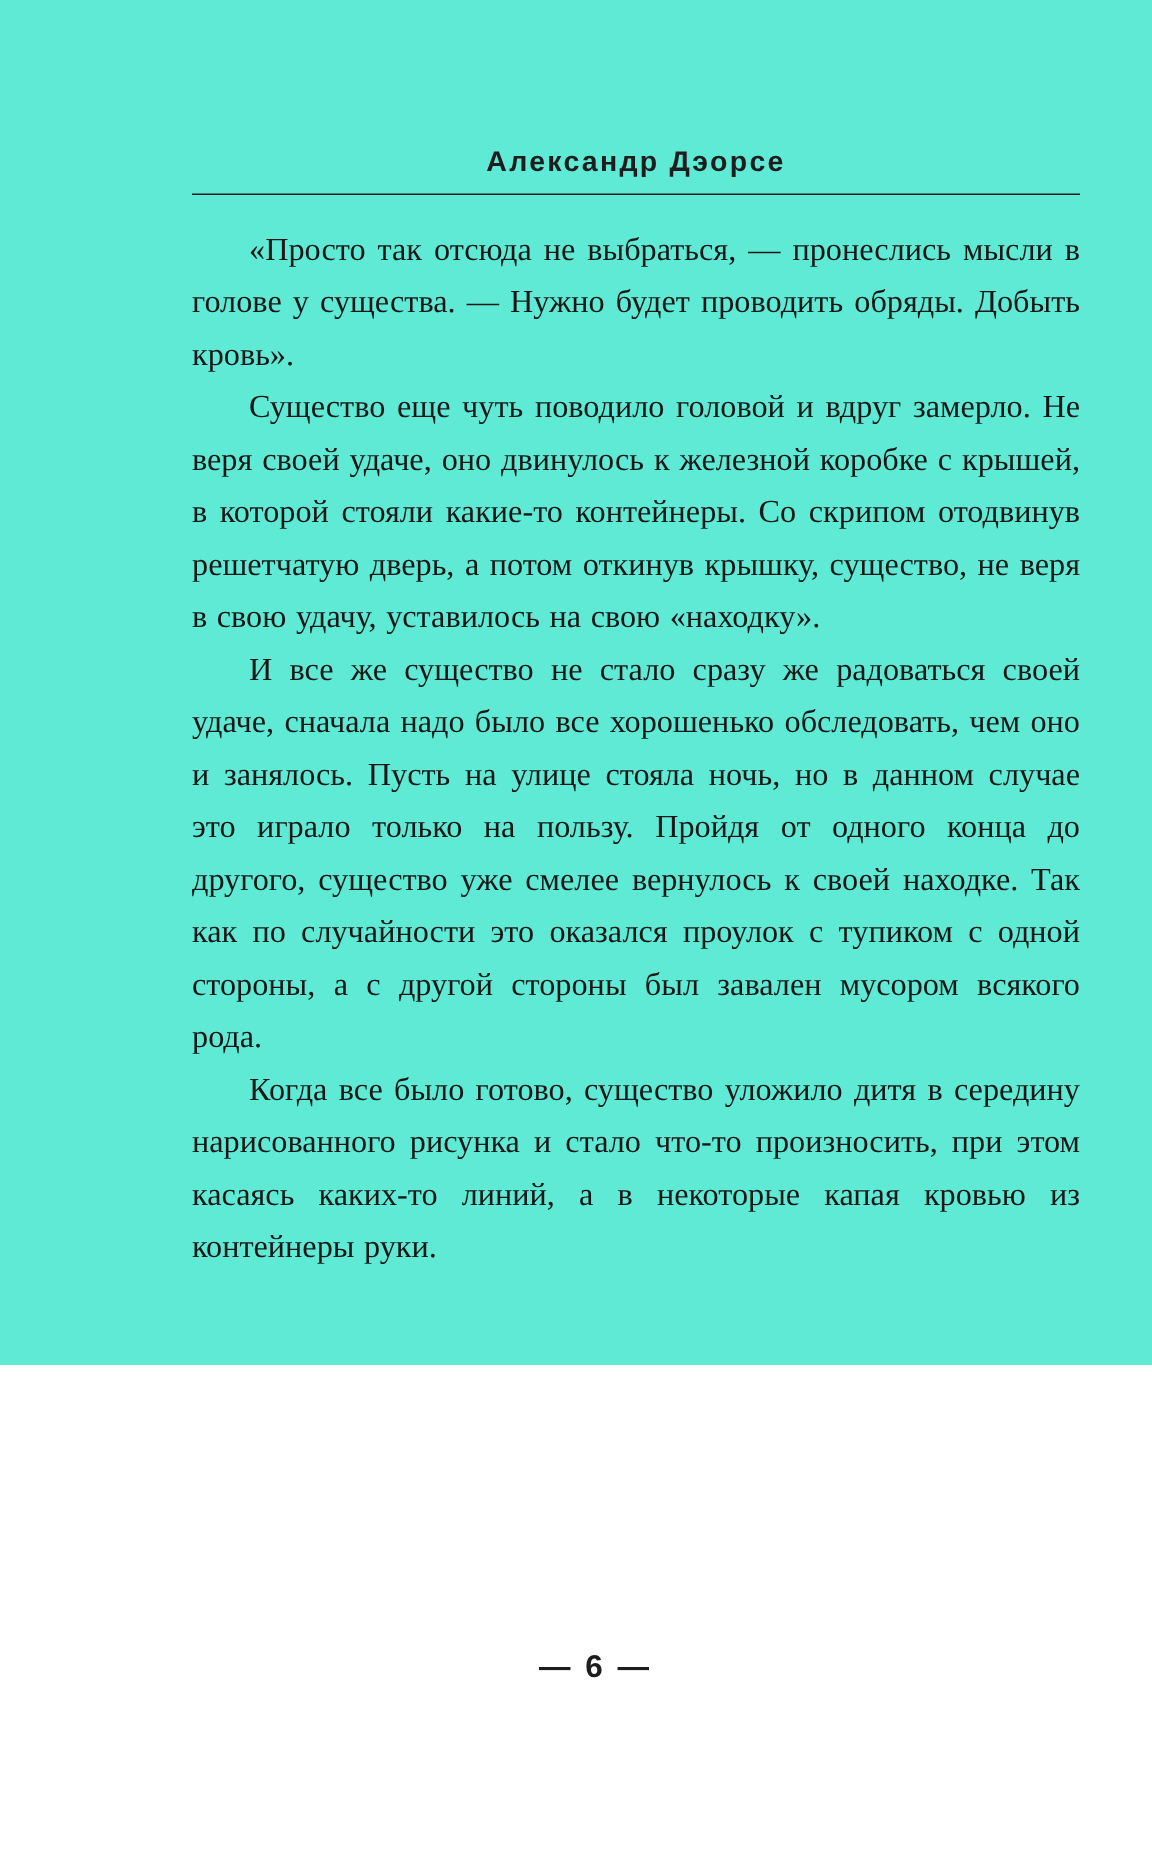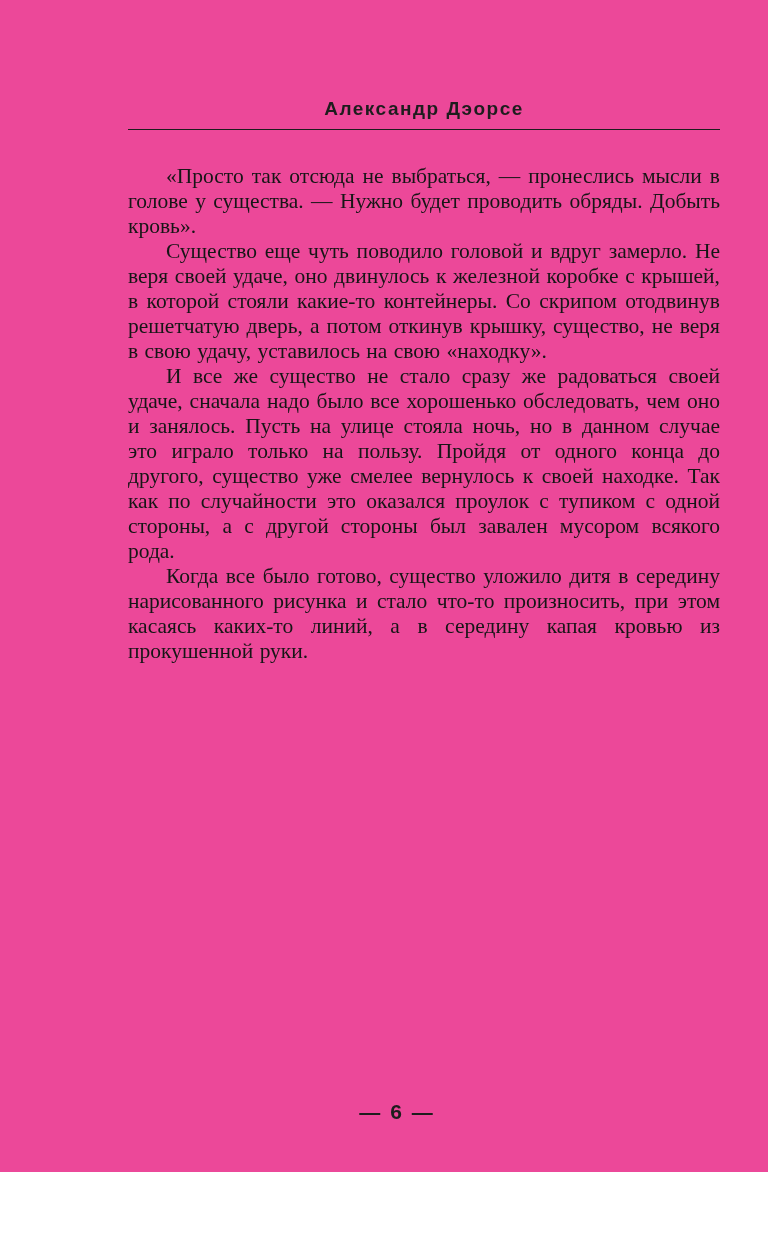--- a/index.html
+++ b/index.html
@@ -10,44 +10,44 @@
   body {
     width: 768px;
     height: 1241px;
     position: relative;
     font-family: "Liberation Serif", "DejaVu Serif", serif;
     color: #161616;
   }
   .page {
     box-sizing: border-box;
     width: 768px;
-    height: 1172px;
+    height: 910px;
     padding: 98px 48px 0 128px;
     position: relative;
-    background: #ec4899;
+    background: #5eead4;
   }
   .running-head {
     text-align: center;
   }
   .author {
     font-family: "Liberation Sans", "DejaVu Sans", sans-serif;
     font-size: 19px;
     font-weight: 600;
     letter-spacing: 1.5px;
     color: #1d1d1d;
   }
   .rule {
     border: none;
     border-top: 1.5px solid #1d1d1d;
     margin: 9px 0 0 0;
   }
   .body-text {
-    margin-top: 34px;
+    margin-top: 19px;
     font-size: 21.5px;
-    line-height: 25px;
+    line-height: 35px;
     text-align: justify;
     hyphens: auto;
     -webkit-hyphens: auto;
     word-spacing: 1px;
   }
   .body-text p {
     margin: 0;
     text-indent: 38px;
   }
   .page-footer {
@@ -72,20 +72,20 @@
 
   <header class="running-head">
     <div class="author">Александр Дэорсе</div>
     <hr class="rule">
   </header>
 
   <main class="body-text">
     <p>«Просто так отсюда не выбраться, — пронеслись мысли в голове у существа. — Нужно будет проводить обряды. Добыть кровь».</p>
     <p>Существо еще чуть поводило головой и вдруг замерло. Не веря своей удаче, оно двинулось к железной коробке с крышей, в которой стояли какие-то контейнеры. Со скрипом отодвинув решетчатую дверь, а потом откинув крышку, существо, не веря в свою удачу, уставилось на свою «находку».</p>
     <p>И все же существо не стало сразу же радоваться своей удаче, сначала надо было все хорошенько обследовать, чем оно и занялось. Пусть на улице стояла ночь, но в данном случае это играло только на пользу. Пройдя от одного конца до другого, существо уже смелее вернулось к своей находке. Так как по случайности это оказался проулок с тупиком с одной стороны, а с другой стороны был завален мусором всякого рода.</p>
-    <p>Когда все было готово, существо уложило дитя в середину нарисованного рисунка и стало что-то произносить, при этом касаясь каких-то линий, а в середину капая кровью из прокушенной руки.</p>
+    <p>Когда все было готово, существо уложило дитя в середину нарисованного рисунка и стало что-то произносить, при этом касаясь каких-то линий, а в некоторые капая кровью из контейнеры руки.</p>
   </main>
 
   <footer class="page-footer">
     <div class="page-number">— 6 —</div>
   </footer>
 
 </div>
 
 </body></html>

